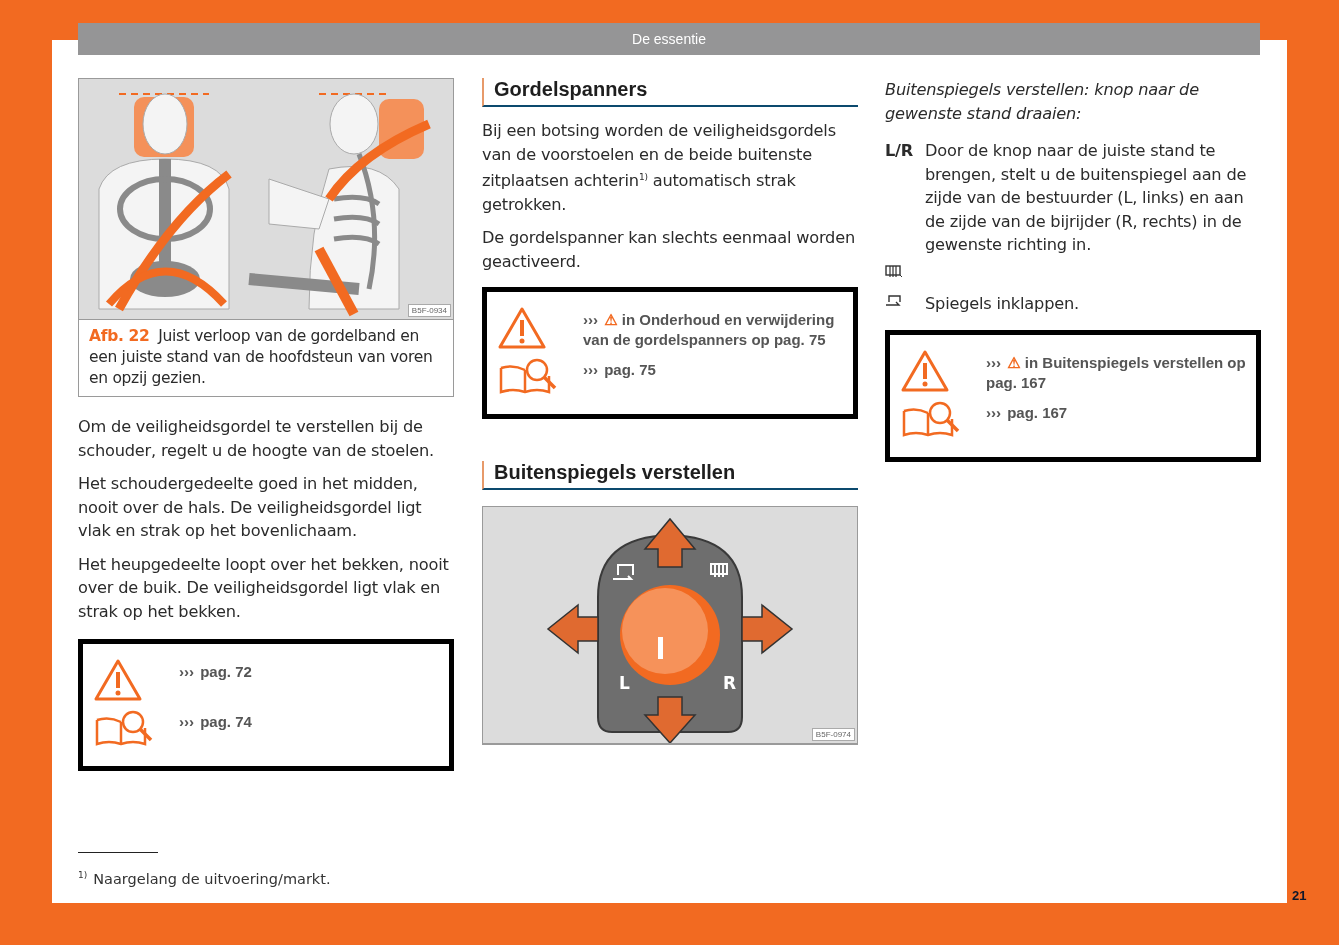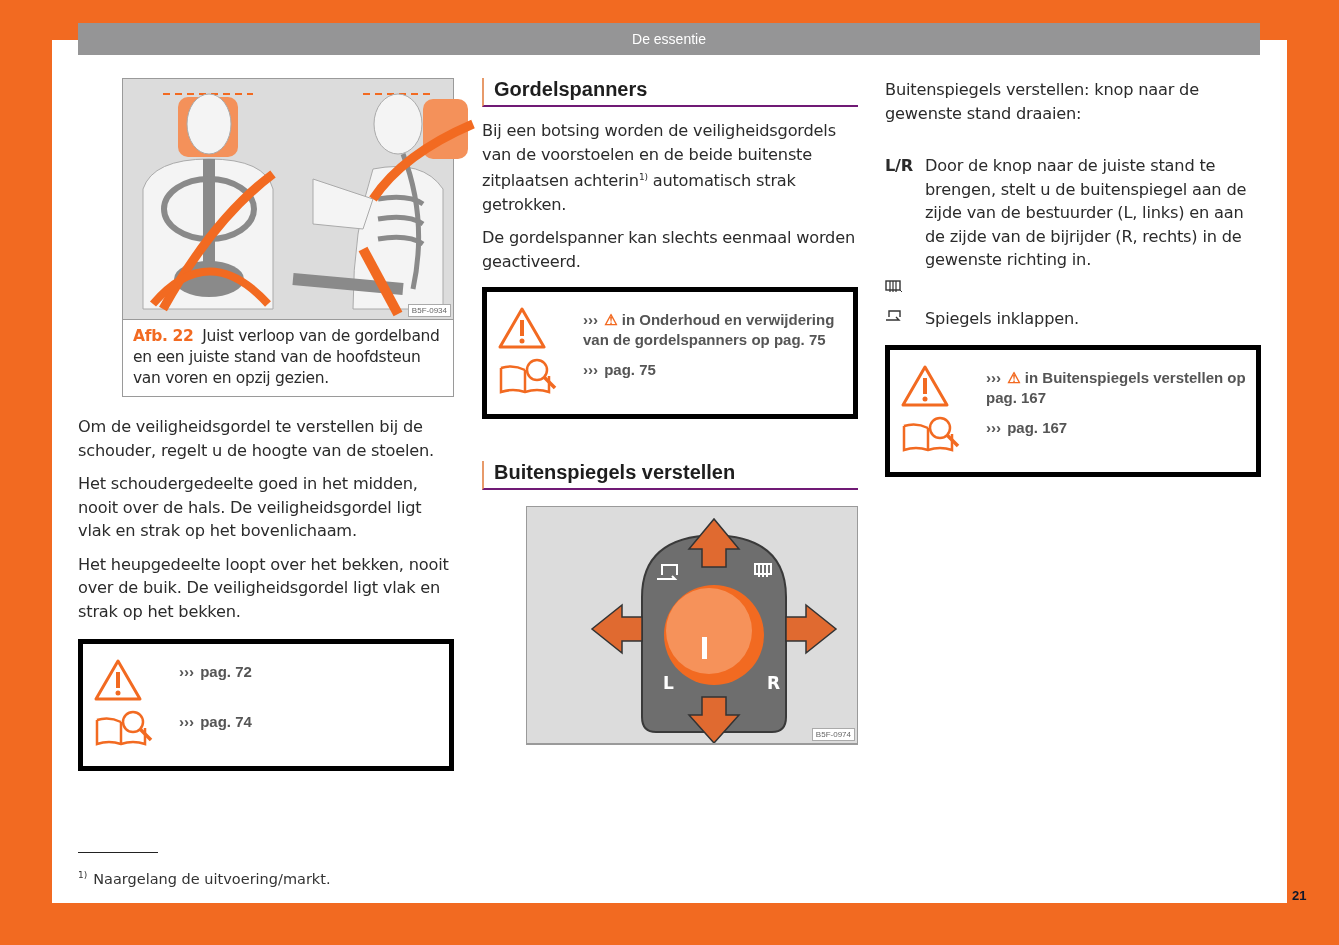--- a/index.html
+++ b/index.html
@@ -4,26 +4,26 @@
 <style>
   html, body { margin:0; padding:0; }
   body { width:1339px; height:945px; background:#f26a21; position:relative; overflow:hidden; font-family:"DejaVu Sans", sans-serif; color:#2b2b2b; }
   .page { position:absolute; left:52px; top:40px; width:1235px; height:863px; background:#ffffff; }
   .header-bar { position:absolute; left:78px; top:23px; width:1182px; height:32px; background:#959596; color:#fff; font-size:14px; text-align:center; line-height:32px; font-family:"Liberation Sans", sans-serif; }
   .col { position:absolute; top:78px; }
   .col1 { left:78px; width:376px; }
   .col2 { left:482px; width:376px; }
   .col3 { left:885px; width:376px; }
   p.body { margin:0 0 10px 0; font-size:16.2px; line-height:23.5px; letter-spacing:-0.2px; }
-  .figure { border:1px solid #9a9a9a; background:#fff;margin-left:44px; }
+  .figure { border:1px solid #9a9a9a; background:#fff; }
   .figure .img { position:relative; background:#dcdcdc; border-bottom:1px solid #9a9a9a; }
   .fig-code { position:absolute; right:2px; bottom:2px; background:#fff; font-size:8px; color:#666; padding:1px 3px; border:1px solid #aaa; font-family:"Liberation Sans", sans-serif; }
   .caption { padding:6px 10px 7px 10px; font-size:15.5px; line-height:21px; letter-spacing:-0.3px; }
   .caption .afb { color:#f26a21; font-weight:bold; margin-right:4px; }
-  .heading { border-left:2px solid #e79a6a; border-bottom:2px solid #701a75; padding:0 0 4px 10px; font-weight:bold; font-size:20px; color:#1e1e1e; margin-bottom:12px; font-family:"Liberation Sans", sans-serif; }
+  .heading { border-left:2px solid #e79a6a; border-bottom:2px solid #0c4a6e; padding:0 0 4px 10px; font-weight:bold; font-size:20px; color:#1e1e1e; margin-bottom:12px; font-family:"Liberation Sans", sans-serif; }
   .refbox { border:5px solid #000000; padding:14px 10px 8px 10px; position:relative; }
   .ref-row { display:flex; align-items:flex-start; min-height:50px; }
   .ref-icon { width:86px; flex:none; }
   .ref-text { font-size:15px; font-weight:bold; color:#555; line-height:20px; font-family:"Liberation Sans", sans-serif; padding-top:4px; }
   .ref-text .warn-inline { color:#f26a21; }
   .chev { color:#555; margin-right:2px; }
   .def-row { display:flex; margin-bottom:6px; font-size:16.2px; line-height:23.5px; letter-spacing:-0.2px; }
   .def-term { width:40px; flex:none; font-weight:bold; }
   .footnote-rule { position:absolute; left:78px; top:852px; width:80px; border-top:1.5px solid #222; }
   .footnote { position:absolute; left:78px; top:870px; font-size:14.5px; color:#333; }
@@ -163,21 +163,21 @@
           </g>
       </svg>
       <span style="position:absolute; left:136px; top:166px; color:#fff; font-weight:bold; font-size:17px;">L</span>
       <span style="position:absolute; left:240px; top:166px; color:#fff; font-weight:bold; font-size:17px;">R</span>
       <span class="fig-code">B5F-0974</span>
     </div>
   </div>
 </div>
 
 <div class="col col3">
-  <p class="body" style="margin-bottom:29px;">Buitenspiegels verstellen: knop naar de gewenste stand draaien:</p>
+  <p class="body" style="margin-bottom:14px;font-style:italic;">Buitenspiegels verstellen: knop naar de gewenste stand draaien:</p>
   <div class="def-row">
     <span class="def-term">L/R</span>
     <span>Door de knop naar de juiste stand te brengen, stelt u de buitenspiegel aan de zijde van de bestuurder (L, links) en aan de zijde van de bijrijder (R, rechts) in de gewenste richting in.</span>
   </div>
   <div class="def-row">
     <span class="def-term">
       <svg width="18" height="16" viewBox="0 0 18 16">
           <rect x="1" y="2" width="14" height="9" fill="none" stroke="#333" stroke-width="1.4"></rect>
           <path d="M5 2 L5 13 M8 2 L8 13 M11 2 L11 13" stroke="#333" stroke-width="1.2"></path>
           <path d="M15 11 L17 13" stroke="#333"></path>

